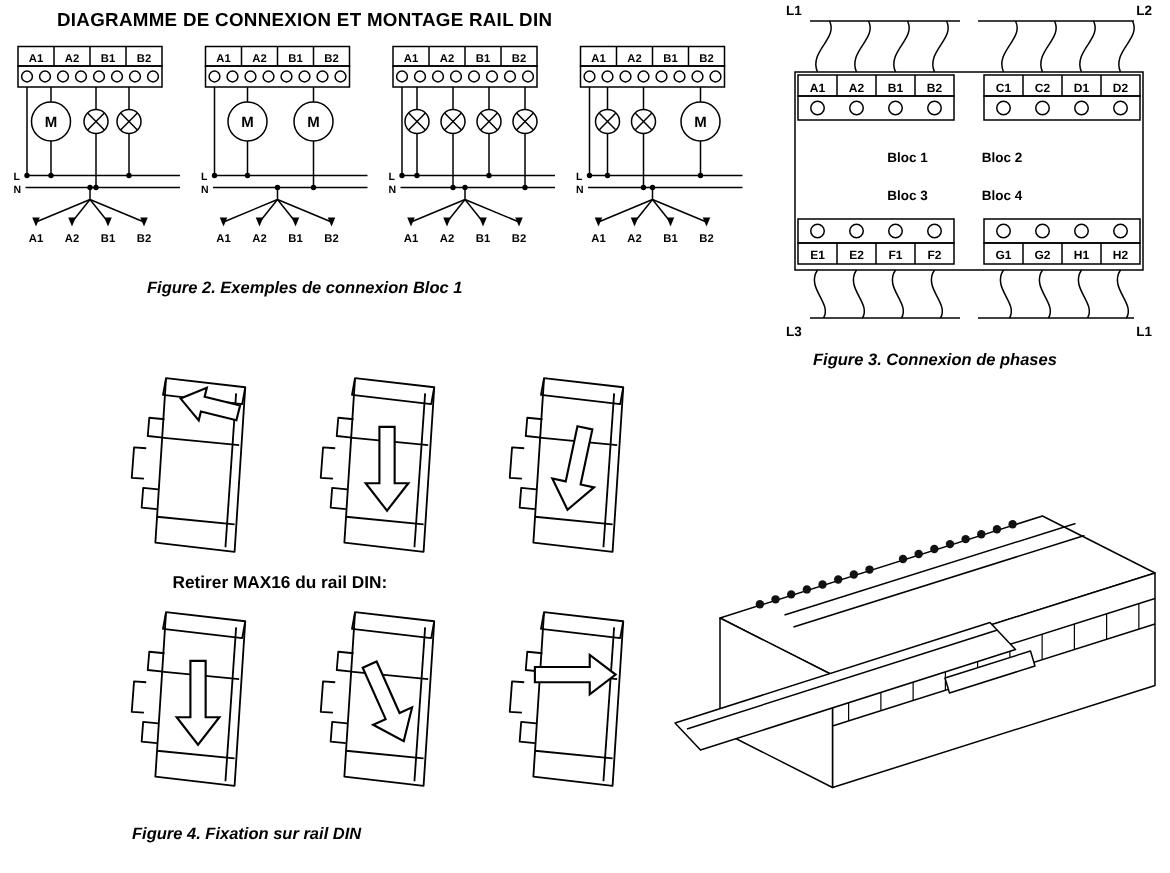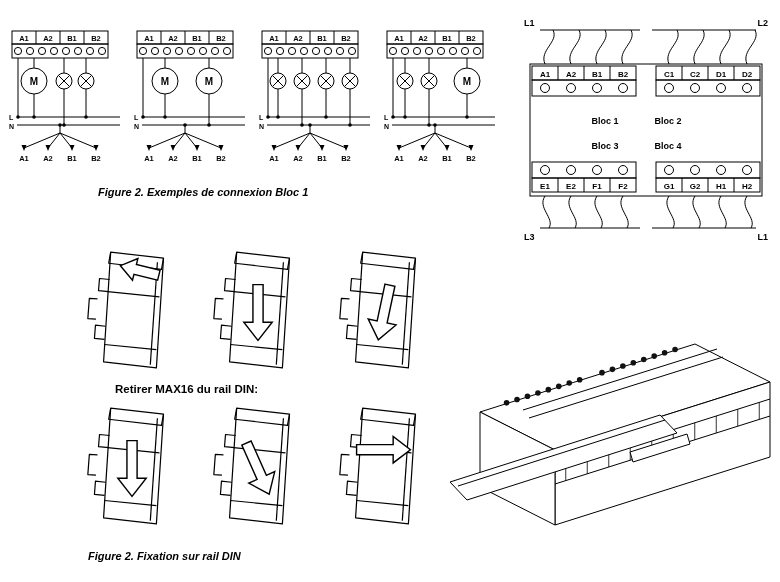--- a/index.html
+++ b/index.html
@@ -11,20 +11,21 @@
   .heading{font-weight:bold;font-size:11.5px;}
   .row{display:flex;}
   svg{display:block;}
   svg text{font-family:"Liberation Sans",sans-serif;font-weight:bold;fill:#000;stroke:none;}
 </style>
 </head>
 <body>
 
 <div class="page">
 
+  <div class="abs title" style="left:38px;top:6px;">DIAGRAMME DE CONNEXION ET MONTAGE RAIL DIN</div>
 
   <div class="abs row" id="fig2-row" style="left:8px;top:28px;gap:10px;">
       <svg viewBox="0 0 115 150" width="115" height="152">
         <g stroke="#000" fill="none" stroke-width="1">
           <rect x="4" y="2" width="96" height="13"></rect>
           <line x1="28" y1="2" x2="28" y2="15"></line>
           <line x1="52" y1="2" x2="52" y2="15"></line>
           <line x1="76" y1="2" x2="76" y2="15"></line>
           <rect x="4" y="15" width="96" height="14"></rect>
           <circle cx="10" cy="22" r="3.6"></circle>
@@ -273,21 +274,21 @@
         <circle cx="52" cy="96" r="1.8" fill="#000" stroke="none"></circle>
         <text x="16" y="132" font-size="7.5" text-anchor="middle">A1</text>
         <text x="40" y="132" font-size="7.5" text-anchor="middle">A2</text>
         <text x="64" y="132" font-size="7.5" text-anchor="middle">B1</text>
         <text x="88" y="132" font-size="7.5" text-anchor="middle">B2</text>
       </svg>
     </div>
 
   <div class="abs caption" style="left:98px;top:186px;">Figure 2. Exemples de connexion Bloc 1</div>
 
-  <div class="abs" id="fig3-box" style="left:520px;top:16px;">
+  <div class="abs" id="fig3-box" style="left:520px;top:0;">
       <svg viewBox="0 0 252 226" width="252" height="226">
         <g stroke="#000" fill="none" stroke-width="1">
           <line x1="20" y1="14" x2="120" y2="14"></line>
           <line x1="132" y1="14" x2="236" y2="14"></line>
           <path d="M33,14 C39,26 19,34 25,48"></path>
           <path d="M59,14 C65,26 45,34 51,48"></path>
           <path d="M85,14 C91,26 71,34 77,48"></path>
           <path d="M111,14 C117,26 97,34 103,48"></path>
           <path d="M157,14 C163,26 143,34 149,48"></path>
           <path d="M183,14 C189,26 169,34 175,48"></path>
@@ -361,20 +362,21 @@
         <text x="201" y="172.5" font-size="8" text-anchor="middle">H1</text>
         <text x="227" y="61" font-size="8" text-anchor="middle">D2</text>
         <text x="227" y="172.5" font-size="8" text-anchor="middle">H2</text>
         <text x="85" y="108" font-size="9" text-anchor="middle">Bloc 1</text>
         <text x="148" y="108" font-size="9" text-anchor="middle">Bloc 2</text>
         <text x="85" y="133" font-size="9" text-anchor="middle">Bloc 3</text>
         <text x="148" y="133" font-size="9" text-anchor="middle">Bloc 4</text>
       </svg>
     </div>
 
+  <div class="abs caption" style="left:542px;top:234px;">Figure 3. Connexion de phases</div>
 
 
   <div class="abs row" id="fix-row" style="left:80px;top:246px;gap:24px;">
       <svg viewBox="0 0 100 128" width="102" height="130">
         <g stroke="#000" fill="none" stroke-width="1.2" stroke-linejoin="round">
           <path d="M30,6 L82,12 L75,120 L23,114 Z"></path>
           <path d="M30,6 L28,17 L80,23 L82,12"></path>
           <line x1="76" y1="16" x2="69" y2="117"></line>
           <path d="M29,33 l-10,-1 -1,12 10,1"></path>
           <path d="M25,79 l-10,-1 -1,13 10,1"></path>
@@ -492,14 +494,14 @@
         <circle cx="187.44" cy="77.344" r="2.8" fill="#111" stroke="none"></circle>
         <circle cx="197.88" cy="74.038" r="2.8" fill="#111" stroke="none"></circle>
         <circle cx="208.32000000000002" cy="70.732" r="2.8" fill="#111" stroke="none"></circle>
         <circle cx="218.76" cy="67.426" r="2.8" fill="#111" stroke="none"></circle>
         <circle cx="229.20000000000002" cy="64.12" r="2.8" fill="#111" stroke="none"></circle>
         <circle cx="239.64000000000001" cy="60.81399999999999" r="2.8" fill="#111" stroke="none"></circle>
         <circle cx="250.08" cy="57.507999999999996" r="2.8" fill="#111" stroke="none"></circle>
       </svg>
     </div>
 
-  <div class="abs caption" style="left:88px;top:550px;">Figure 2. Fixation sur rail DIN</div>
+  <div class="abs caption" style="left:88px;top:550px;">Figure 4. Fixation sur rail DIN</div>
 </div>
 
 </body></html>

